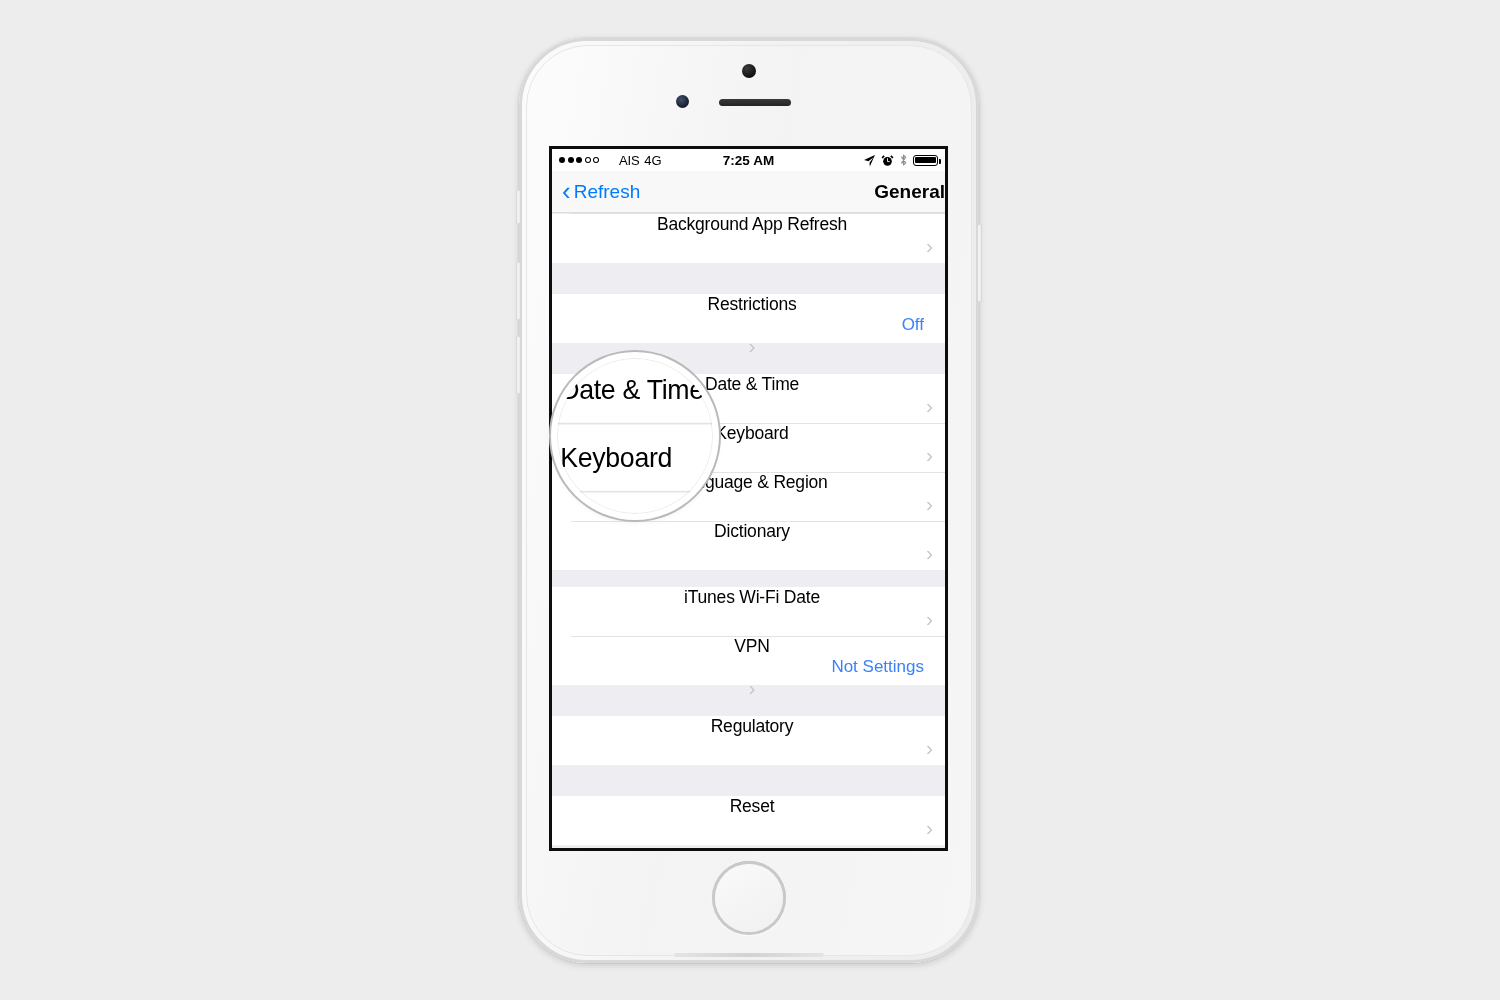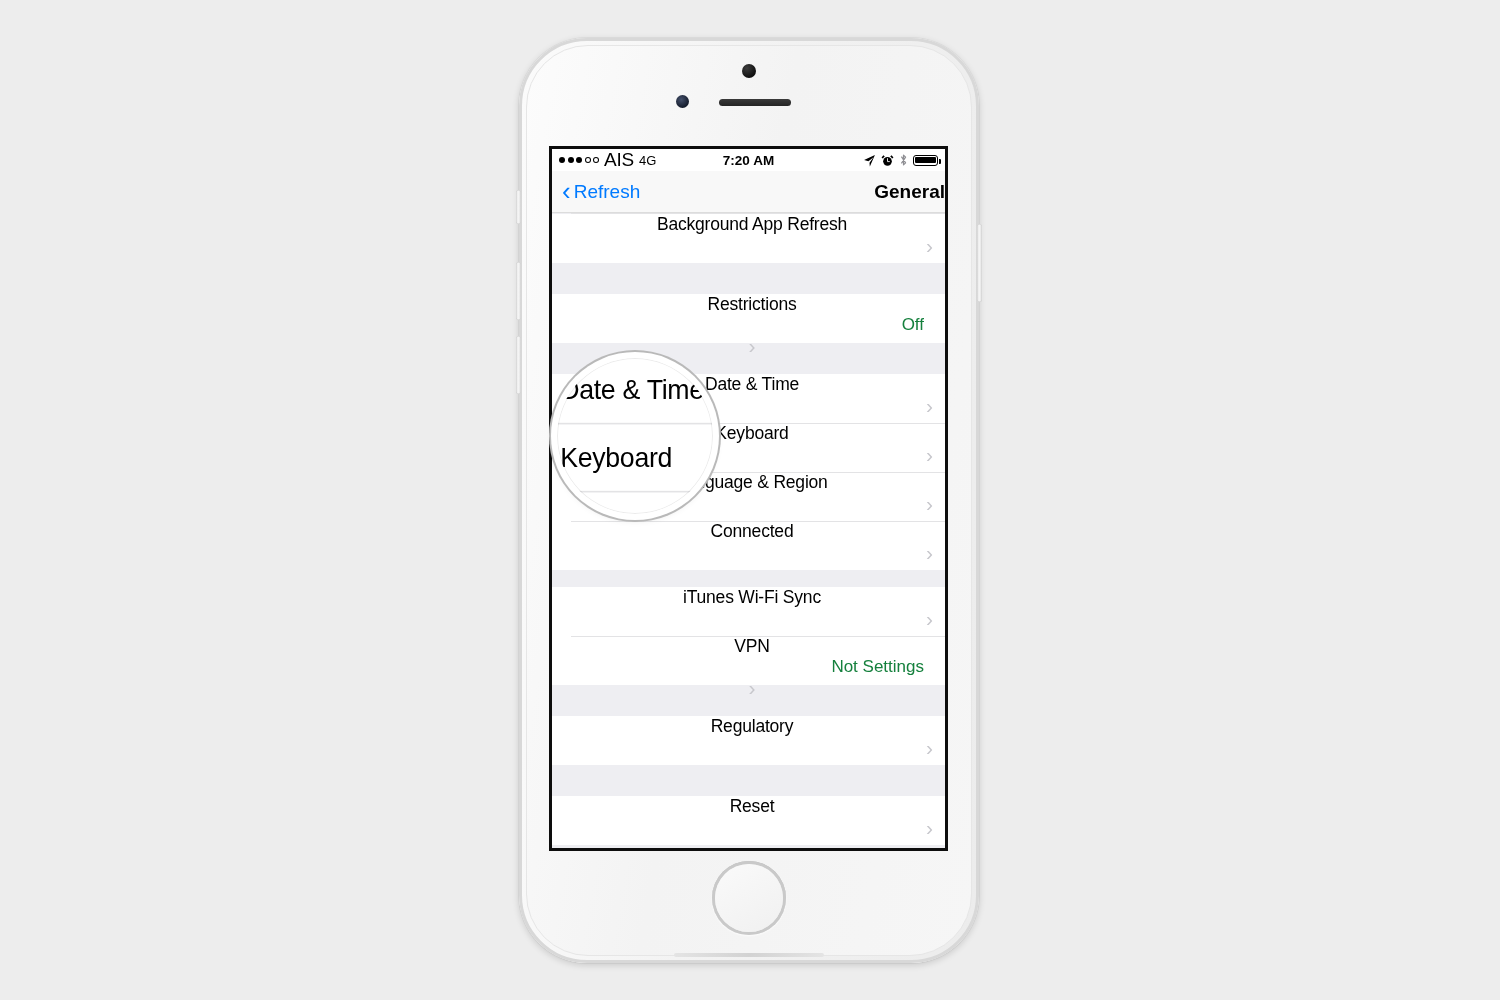--- a/index.html
+++ b/index.html
@@ -91,21 +91,21 @@
   
   .statusbar {
     height:22px; display:flex; align-items:center;
     padding:0 7px; font-size:13px; color:#000;
     background:#fff; position:relative;
   }
   .sb-left{ display:flex; align-items:center; gap:5px; }
   .dots{ display:flex; gap:2.5px; align-items:center; }
   .dot{ width:6px; height:6px; border-radius:50%; background:#000; }
   .dot.hollow{ background:#fff; box-shadow:inset 0 0 0 1px #000; }
-  .carrier{ font-size:19px; letter-spacing:-0.2px; }
+  .carrier{ font-size:13px; letter-spacing:-0.2px;margin-left:15px; }
   .net{ font-size:13px; }
   .sb-time{
     position:absolute; left:0; right:0; text-align:center;
     font-size:13.5px; font-weight:600; pointer-events:none;
   }
   .sb-right{ margin-left:auto; display:flex; align-items:center; gap:5px; }
   .battery{
     width:25px; height:11px; border:1.4px solid #000; border-radius:3px;
     position:relative; padding:1.2px;
   }
@@ -133,21 +133,21 @@
   .group{ background:#fff; }
   .row{
     height:49px; display:flex; align-items:center;
     padding:0 12px 0 19px; background:#fff; position:relative;flex-direction:column;
   }
   .row + .row::before{
     content:""; position:absolute; left:19px; right:0; top:0;
     height:1px; background:#e3e3e5;
   }
   .row-label{ font-size:17.5px; color:#000; letter-spacing:-0.2px; }
-  .row-value{ margin-left:auto; font-size:17px; color:#15803d; padding-right:9px; }
+  .row-value{ margin-left:auto; font-size:17px; color:#3b82f6; padding-right:9px; }
   .chev{ color:#c7c7cc; font-size:21px; font-weight:400; line-height:1; margin-left:auto; }
   .row-value + .chev{ margin-left:0; }
   .gap{ height:31px; background:#eeeef2; }
   .gap.short{ height:17px; }
   .toprule{ height:1px; background:#e3e3e5; margin-left:19px; }
 
   
   .magnifier{
     position:absolute; left:557px; top:358px;
     width:156px; height:156px; border-radius:50%;
@@ -199,21 +199,21 @@
           <span class="dots">
             <span class="dot"></span>
               <span class="dot"></span>
               <span class="dot"></span>
             <span class="dot hollow"></span>
               <span class="dot hollow"></span>
           </span>
           <span class="carrier">AIS</span>
           <span class="net">4G</span>
         </div>
-        <div class="sb-time">7:20 AM</div>
+        <div class="sb-time">7:25 AM</div>
         <div class="sb-right">
           <svg width="13" height="13" viewBox="0 0 24 24">
             <path d="M22 2 2 11l8 2.6L19.4 6 12 16.2l.6 6.8z" fill="#000"></path>
           </svg>
           <svg width="13" height="13" viewBox="0 0 24 24">
             <circle cx="12" cy="13.5" r="8" fill="#000"></circle>
             <path d="M4.5 2.5 1 6.5l2 2 4-4zM19.5 2.5 23 6.5l-2 2-4-4z" fill="#000"></path>
             <path d="M12 8.5v5.5h3.5" stroke="#fff" stroke-width="1.6" fill="none" stroke-linecap="round"></path>
           </svg>
           <svg width="9" height="14" viewBox="0 0 12 20">
@@ -257,28 +257,28 @@
             </div>
             <div class="row">
               <span class="row-label">Keyboard</span>
               <span class="chev">›</span>
             </div>
             <div class="row">
               <span class="row-label">Language &amp; Region</span>
               <span class="chev">›</span>
             </div>
             <div class="row">
-              <span class="row-label">Connected</span>
+              <span class="row-label">Dictionary</span>
               <span class="chev">›</span>
             </div>
           </div>
           <div class="gap short"></div>
           <div class="group">
             <div class="row">
-              <span class="row-label">iTunes Wi-Fi Sync</span>
+              <span class="row-label">iTunes Wi-Fi Date</span>
               <span class="chev">›</span>
             </div>
             <div class="row">
               <span class="row-label">VPN</span>
               <span class="row-value">Not Settings</span>
               <span class="chev">›</span>
             </div>
           </div>
           <div class="gap"></div>
           <div class="group">

